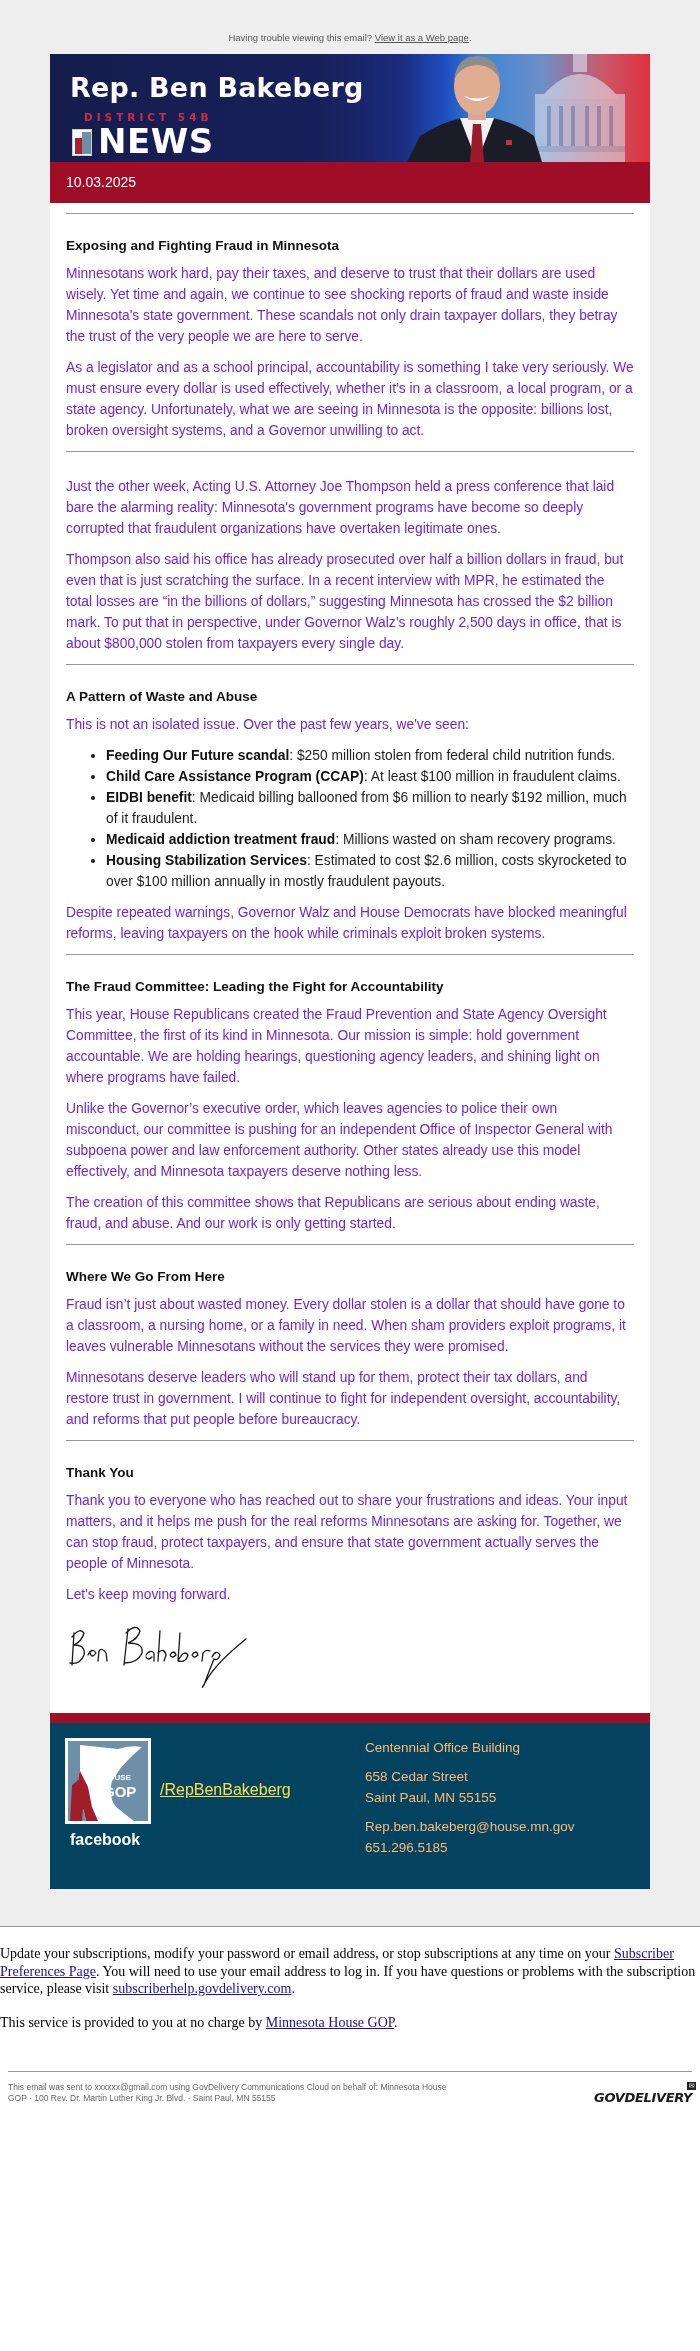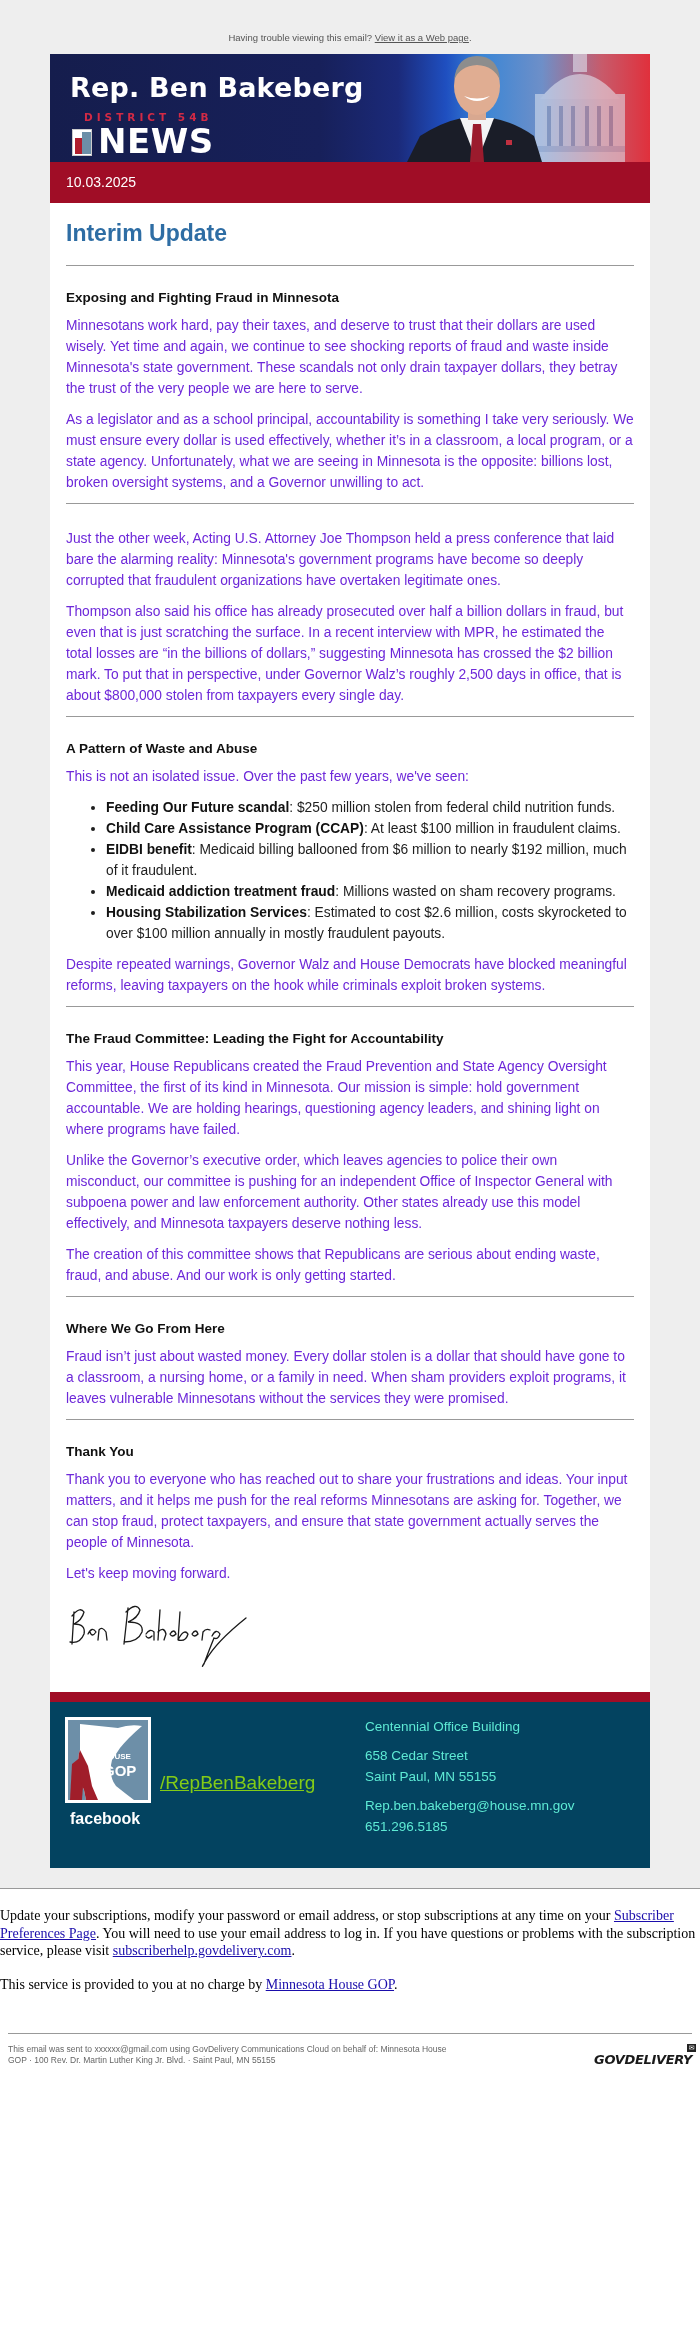--- a/index.html
+++ b/index.html
@@ -3,21 +3,21 @@
 <meta charset="utf-8">
 <style>
   * { box-sizing: border-box; }
   html, body { margin: 0; padding: 0; }
   body {
     width: 700px;
     background: #ffffff;
     font-family: "Liberation Sans", sans-serif;
     color: #1a1a1a;
   }
-  .outer-bg { background: #eeeeee; padding-top: 32px; padding-bottom: 20px; }
+  .outer-bg { background: #eeeeee; padding-top: 32px; padding-bottom: 37px; }
   .preheader {
     text-align: center;
     font-size: 9.5px;
     color: #555;
     height: 22px;
     line-height: 12px;
   }
   .preheader a { color: #555; text-decoration: underline; }
   .container {
     width: 600px;
@@ -118,26 +118,26 @@
     position: absolute; left: 22px; top: 32px; font-size: 8px; font-weight: bold; color: #fff;
   }
   .fb-logo .txt2 {
     position: absolute; left: 35px; top: 42px; font-size: 15px; font-weight: bold; color: #fff;
   }
   .fb-word {
     position: absolute; left: 20px; top: 108px;
     font-weight: bold; font-size: 16px; color: #fff;
   }
   .fb-link {
-    position: absolute; left: 110px; top: 70px;
-    font-size: 19px; color: #84cc16; text-decoration: underline;
+    position: absolute; left: 110px; top: 58px;
+    font-size: 16px; color: #fde047; text-decoration: underline;
   }
   .contact {
     position: absolute; left: 315px; top: 14px;
-    font-size: 13.5px; line-height: 21px; color: #5eead4;
+    font-size: 13.5px; line-height: 21px; color: #fdba74;
   }
   .contact p { margin: 0 0 8px 0; }
   .subscribe-area {
     padding: 0 0 0 0;
     font-family: "Liberation Serif", serif;
     color: #000;
   }
   hr.full { border: none; border-top: 1.5px solid #999; margin: 0 0 18px 0; }
   .subscribe-area p { margin: 0 0 16px 0; font-size: 14px; line-height: 17.5px; padding-right: 0; }
   .subscribe-area a { color: #1a0dab; text-decoration: underline; }
@@ -203,21 +203,20 @@
         <path d="M62 42 Q75 52 88 42 Q75 47 62 42 Z" fill="#ffffff"></path>
         <rect x="104" y="86" width="6" height="5" fill="#c03040"></rect>
       </svg>
     </div>
 
     <div class="date-bar">
       <span>10.03.2025</span>
     </div>
 
     <div class="content">
-      <h1 class="page-title">Interim Update</h1>
       <hr class="divider">
 
       
       <section>
         <h3 class="section">Exposing and Fighting Fraud in Minnesota</h3>
         <p class="body">Minnesotans work hard, pay their taxes, and deserve to trust that their dollars are used wisely. Yet time and again, we continue to see shocking reports of fraud and waste inside Minnesota's state government. These scandals not only drain taxpayer dollars, they betray the trust of the very people we are here to serve.</p>
         <p class="body">As a legislator and as a school principal, accountability is something I take very seriously. We must ensure every dollar is used effectively, whether it’s in a classroom, a local program, or a state agency. Unfortunately, what we are seeing in Minnesota is the opposite: billions lost, broken oversight systems, and a Governor unwilling to act.</p>
       </section>
       <hr class="divider">
 
@@ -249,20 +248,21 @@
         <p class="body">This year, House Republicans created the Fraud Prevention and State Agency Oversight Committee, the first of its kind in Minnesota. Our mission is simple: hold government accountable. We are holding hearings, questioning agency leaders, and shining light on where programs have failed.</p>
         <p class="body">Unlike the Governor’s executive order, which leaves agencies to police their own misconduct, our committee is pushing for an independent Office of Inspector General with subpoena power and law enforcement authority. Other states already use this model effectively, and Minnesota taxpayers deserve nothing less.</p>
         <p class="body">The creation of this committee shows that Republicans are serious about ending waste, fraud, and abuse. And our work is only getting started.</p>
       </section>
       <hr class="divider">
 
       
       <section>
         <h3 class="section">Where We Go From Here</h3>
         <p class="body">Fraud isn’t just about wasted money. Every dollar stolen is a dollar that should have gone to a classroom, a nursing home, or a family in need. When sham providers exploit programs, it leaves vulnerable Minnesotans without the services they were promised.</p>
+        <p class="body">Minnesotans deserve leaders who will stand up for them, protect their tax dollars, and restore trust in government. I will continue to fight for independent oversight, accountability, and reforms that put people before bureaucracy.</p>
       </section>
       <hr class="divider">
 
       
       <section>
         <h3 class="section">Thank You</h3>
         <p class="body">Thank you to everyone who has reached out to share your frustrations and ideas. Your input matters, and it helps me push for the real reforms Minnesotans are asking for. Together, we can stop fraud, protect taxpayers, and ensure that state government actually serves the people of Minnesota.</p>
         <p class="body">Let's keep moving forward.</p>
       </section>
 

